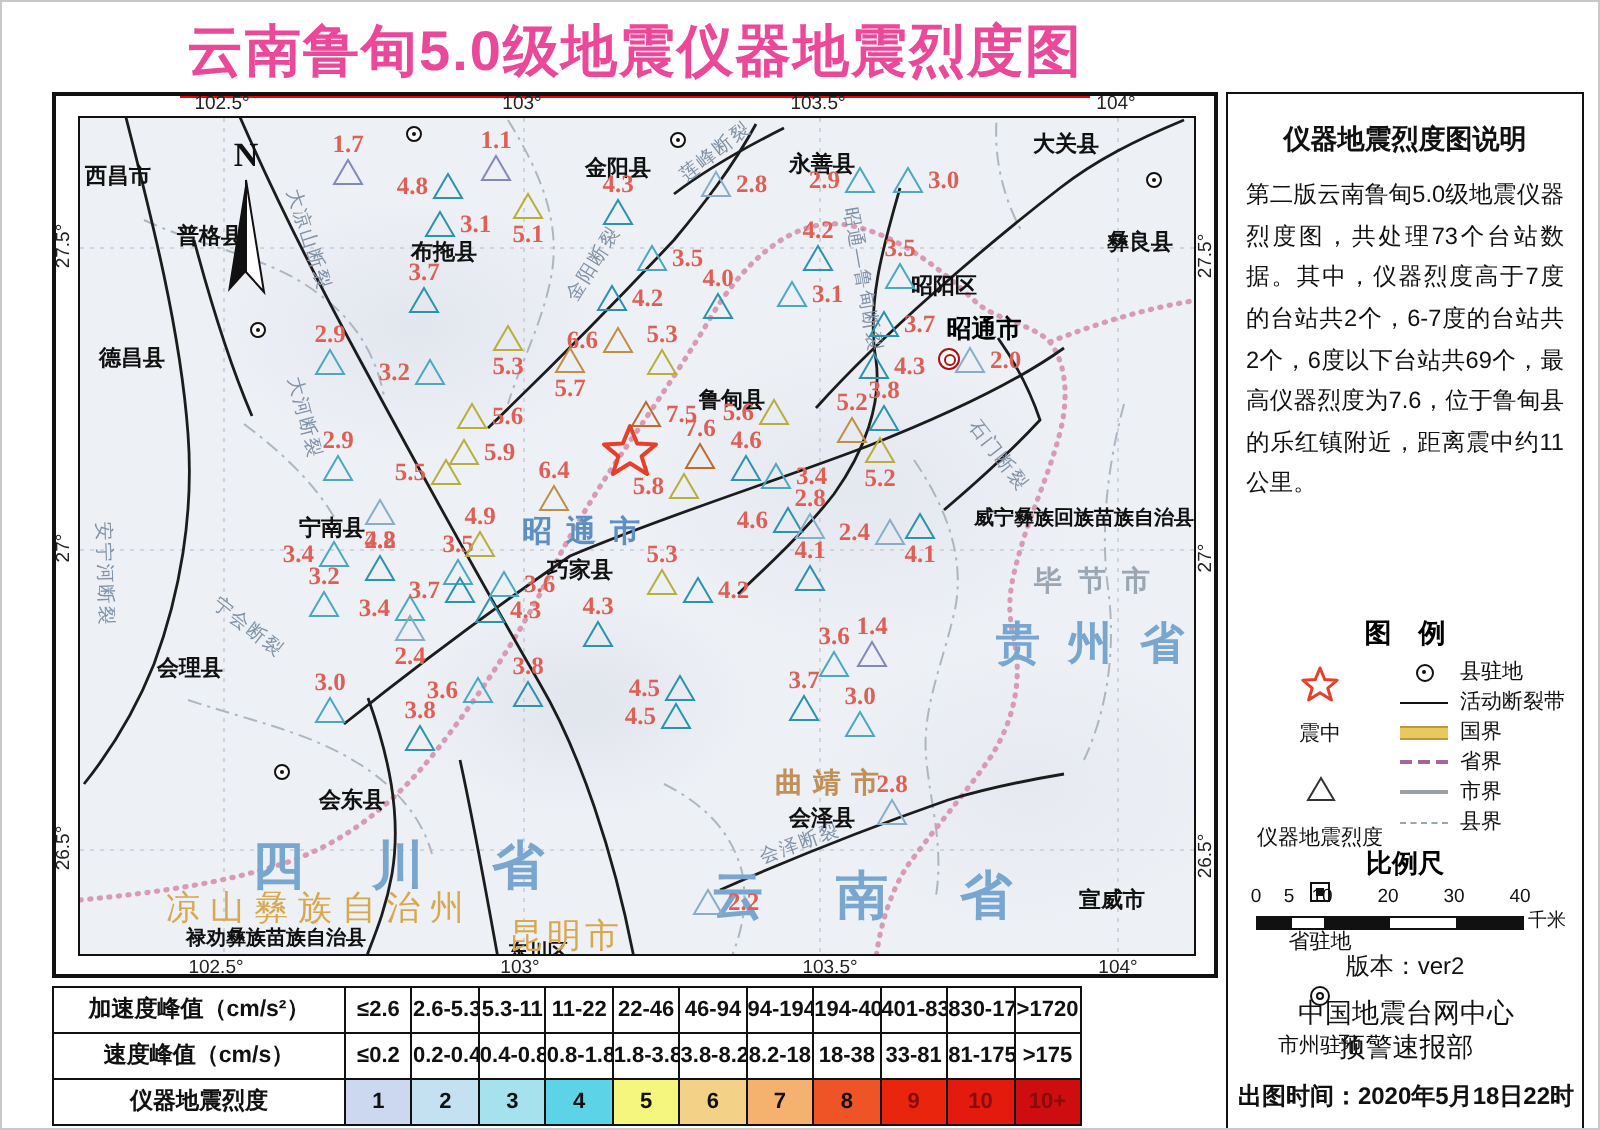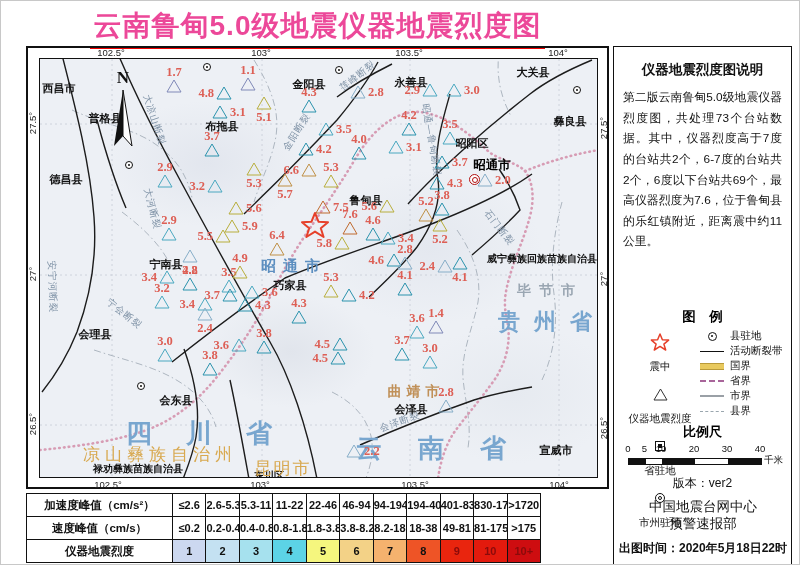--- a/index.html
+++ b/index.html
@@ -761,21 +761,21 @@
       <div class="tc">&gt;1720</div>
       <div class="tc hdr">速度峰值（cm/s）</div>
       <div class="tc">≤0.2</div>
       <div class="tc">0.2-0.4</div>
       <div class="tc">0.4-0.8</div>
       <div class="tc">0.8-1.8</div>
       <div class="tc">1.8-3.8</div>
       <div class="tc">3.8-8.2</div>
       <div class="tc">8.2-18</div>
       <div class="tc">18-38</div>
-      <div class="tc">49-81</div>
+      <div class="tc">33-81</div>
       <div class="tc">81-175</div>
       <div class="tc">&gt;175</div>
       <div class="tc hdr">仪器地震烈度</div>
       <div class="tc" style="background: rgb(204, 216, 240); color: rgb(17, 17, 17);">1</div>
       <div class="tc" style="background: rgb(196, 225, 242); color: rgb(17, 17, 17);">2</div>
       <div class="tc" style="background: rgb(166, 225, 238); color: rgb(17, 17, 17);">3</div>
       <div class="tc" style="background: rgb(92, 211, 230); color: rgb(17, 17, 17);">4</div>
       <div class="tc" style="background: rgb(245, 246, 126); color: rgb(17, 17, 17);">5</div>
       <div class="tc" style="background: rgb(243, 210, 135); color: rgb(17, 17, 17);">6</div>
       <div class="tc" style="background: rgb(245, 178, 110); color: rgb(17, 17, 17);">7</div>

